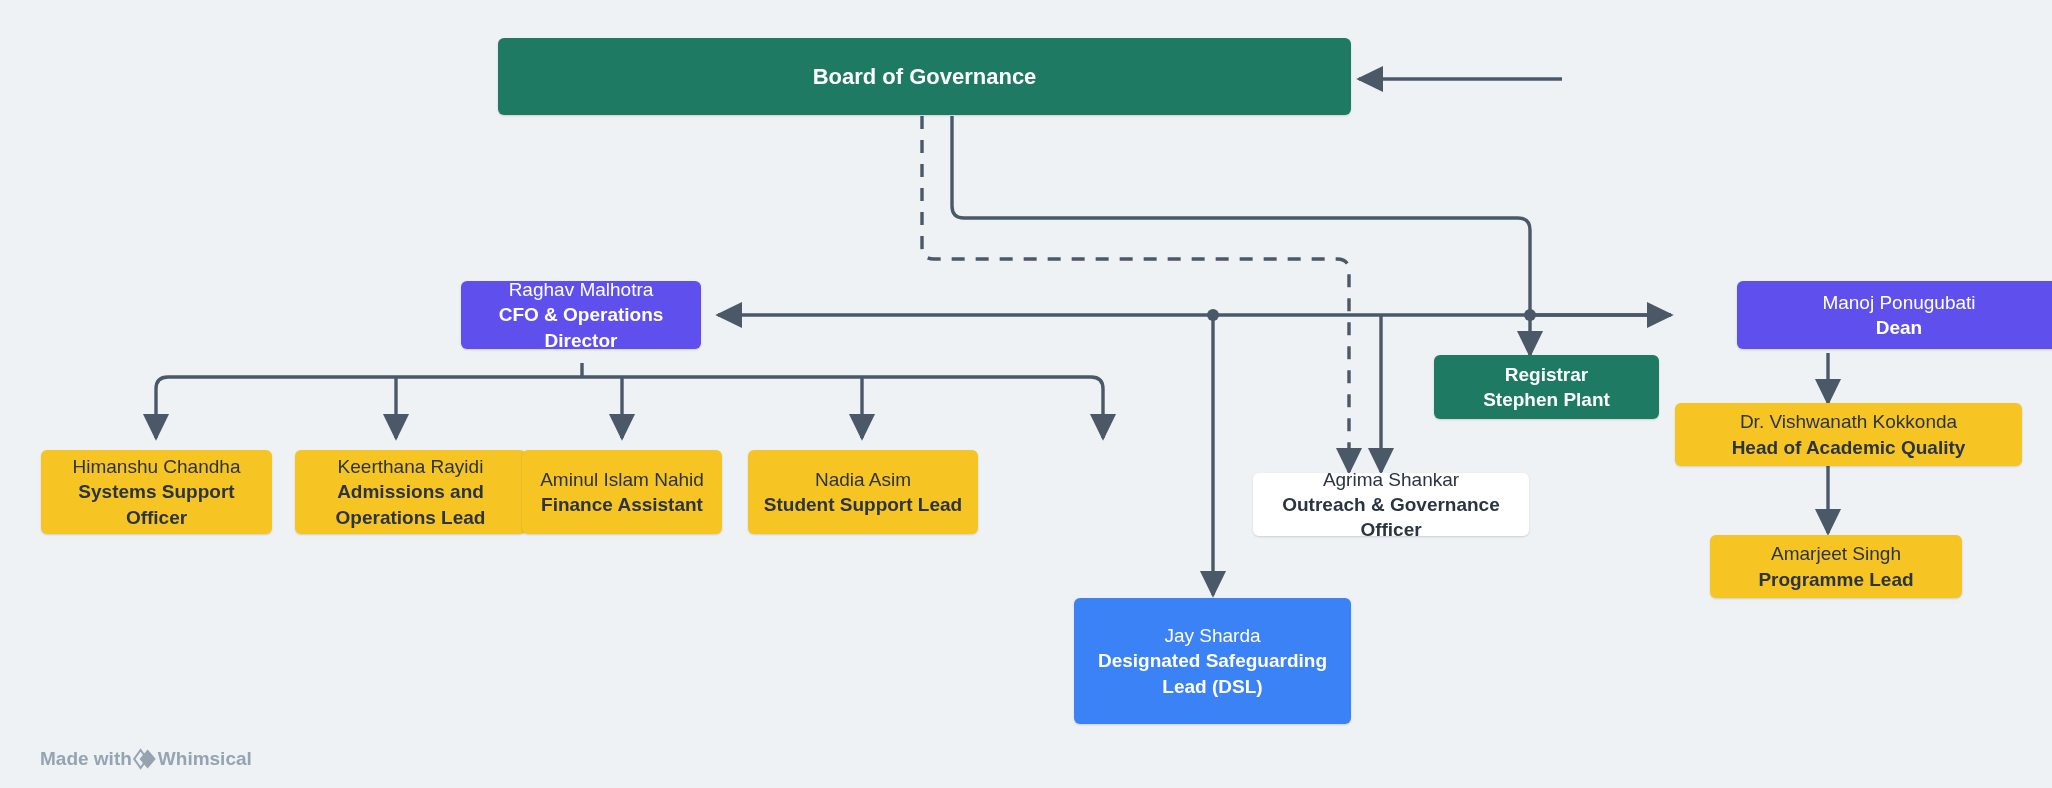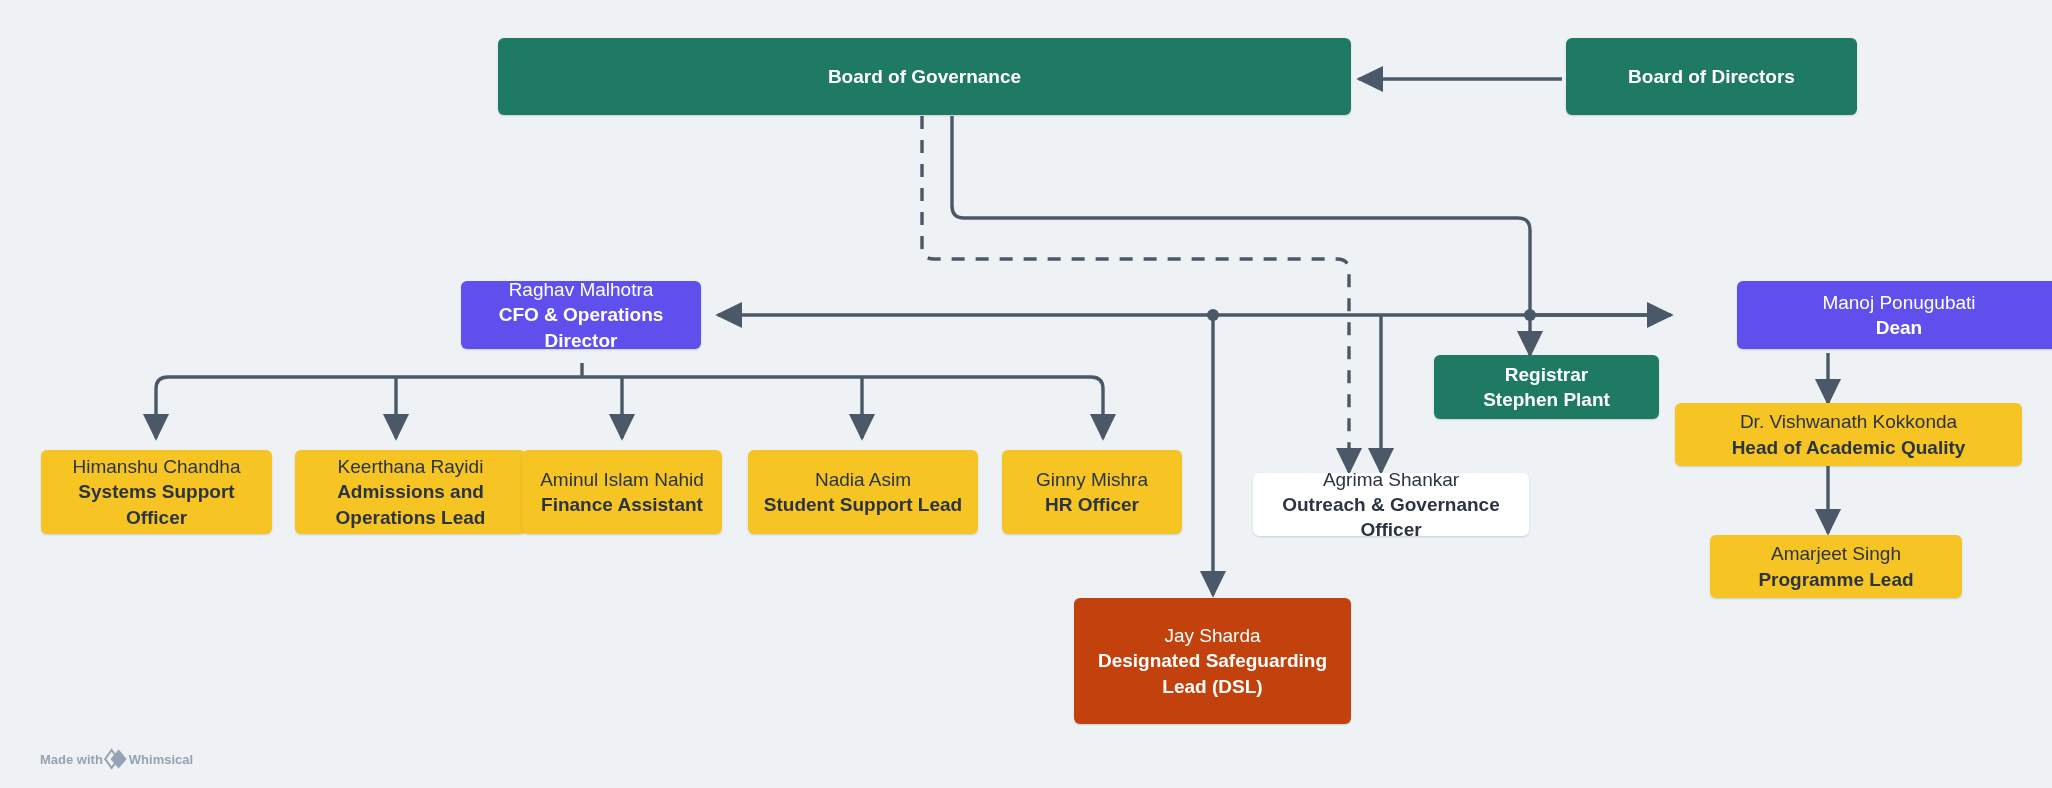--- a/index.html
+++ b/index.html
@@ -40,40 +40,40 @@
   }
   .node .ln1 {
     font-weight: 400;
     font-size: 19px;
   }
   .node .ln2 {
     font-weight: 700;
     font-size: 19px;
   }
   .node.single .ln2 {
-    font-size: 19px;
+    font-size: 22px;
   }
   .node.green  { background: #1f7a63; color: #ffffff; }
   .node.purple { background: #5f50ee; color: #ffffff; }
   .node.yellow { background: #f6c423; color: #2b3443; }
-  .node.brown  { background: #c2410c; color: #ffffff; }
+  .node.brown  { background: #3b82f6; color: #ffffff; }
   .node.white  { background: #ffffff; color: #2b3443; }
   .node.green .ln1, .node.green .ln2 { font-weight: 700; }
 
   
   #footer {
     position: absolute;
     left: 40px;
     top: 748px;
     display: flex;
     align-items: center;
     gap: 0;
     color: #95a3b2;
     font-weight: 700;
-    font-size: 13px;
+    font-size: 19px;
   }
   #footer svg { display: block; }
 </style>
 </head>
 <body>
 
 <div id="canvas">
 
   <svg id="wires" viewBox="0 0 2052 788">
     <defs>
@@ -110,23 +110,20 @@
       <path d="M1828,353 L1828,403" marker-end="url(#arrow)"></path>
 
       <path d="M1828,466 L1828,533" marker-end="url(#arrow)"></path>
     </g>
   </svg>
 
   <div class="node green single" style="left:498px; top:38px; width:853px; height:77px;">
     <span class="ln2">Board of Governance</span>
   </div>
 
-  <div class="node green single" style="left:1566px; top:38px; width:291px; height:77px;">
-    <span class="ln2">Board of Directors</span>
-  </div>
 
   <div class="node purple" style="left:461px; top:281px; width:240px; height:68px;">
     <span class="ln1">Raghav Malhotra</span>
     <span class="ln2">CFO &amp; Operations Director</span>
   </div>
 
   <div class="node purple" style="left:1737px; top:281px; width:324px; height:68px;">
     <span class="ln1">Manoj Ponugubati</span>
     <span class="ln2">Dean</span>
   </div>
@@ -154,24 +151,20 @@
   <div class="node yellow" style="left:522px; top:450px; width:200px; height:84px;">
     <span class="ln1">Aminul Islam Nahid</span>
     <span class="ln2">Finance Assistant</span>
   </div>
 
   <div class="node yellow" style="left:748px; top:450px; width:230px; height:84px;">
     <span class="ln1">Nadia Asim</span>
     <span class="ln2">Student Support Lead</span>
   </div>
 
-  <div class="node yellow" style="left:1002px; top:450px; width:180px; height:84px;">
-    <span class="ln1">Ginny Mishra</span>
-    <span class="ln2">HR Officer</span>
-  </div>
 
   <div class="node brown" style="left:1074px; top:598px; width:277px; height:126px;">
     <span class="ln1">Jay Sharda</span>
     <span class="ln2">Designated Safeguarding Lead (DSL)</span>
   </div>
 
   <div class="node yellow" style="left:1675px; top:403px; width:347px; height:63px;">
     <span class="ln1">Dr. Vishwanath Kokkonda</span>
     <span class="ln2">Head of Academic Quality</span>
   </div>

